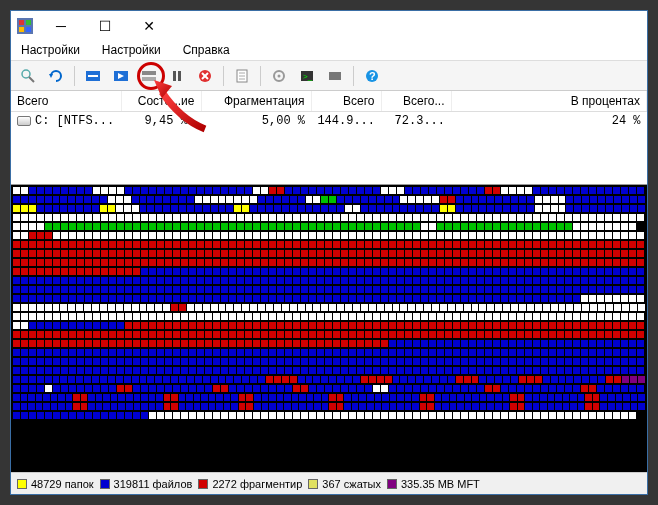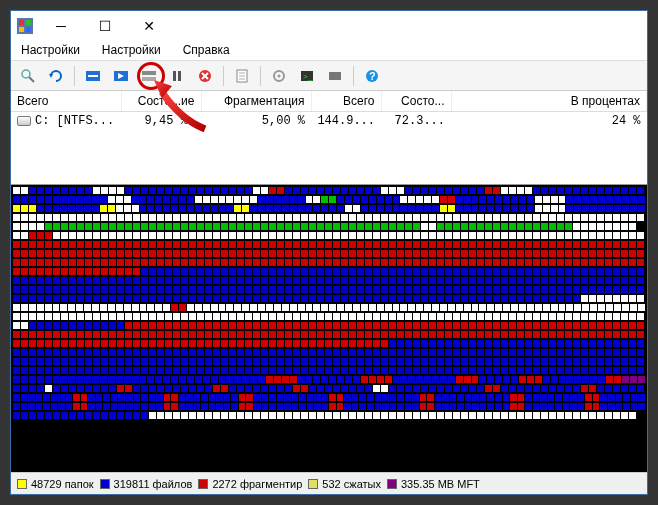--- a/index.html
+++ b/index.html
@@ -271,21 +271,21 @@
     </div>
 
     <div class="list">
       <table>
         <thead>
           <tr>
             <th style="width:110px">Всего</th>
             <th class="right" style="width:80px">Состо...ие</th>
             <th class="right" style="width:110px">Фрагментация</th>
             <th class="right" style="width:70px">Всего</th>
-            <th class="right" style="width:70px">Состо...</th>
+            <th class="right" style="width:70px">Всего...</th>
             <th class="right">В процентах</th>
           </tr>
         </thead>
         <tbody id="volume-rows">
             <tr>
               <td><span class="drive-icon"></span>C: [NTFS...</td>
               <td class="right">9,45 %.</td>
               <td class="right">5,00 %</td>
               <td class="right">144.9...</td>
               <td class="right">72.3...</td>
@@ -2424,21 +2424,21 @@
       <div class="legend-item">
         <span class="legend-sq" id="sq-files" style="background: rgb(0, 0, 208);"></span>
         <span>319811 файлов</span>
       </div>
       <div class="legend-item">
         <span class="legend-sq" id="sq-fragm" style="background: rgb(208, 0, 0);"></span>
         <span>2272 фрагментир</span>
       </div>
       <div class="legend-item">
         <span class="legend-sq" id="sq-compr" style="background: rgb(224, 224, 96);"></span>
-        <span>532 сжатых</span>
+        <span>367 сжатых</span>
       </div>
       <div class="legend-item">
         <span class="legend-sq" id="sq-mft" style="background: rgb(128, 0, 128);"></span>
         <span>335.35 MB MFT</span>
       </div>
     </div>
 
   </div>
 
   <div class="hl-circle" style="left:137px; top:62px;"></div>

